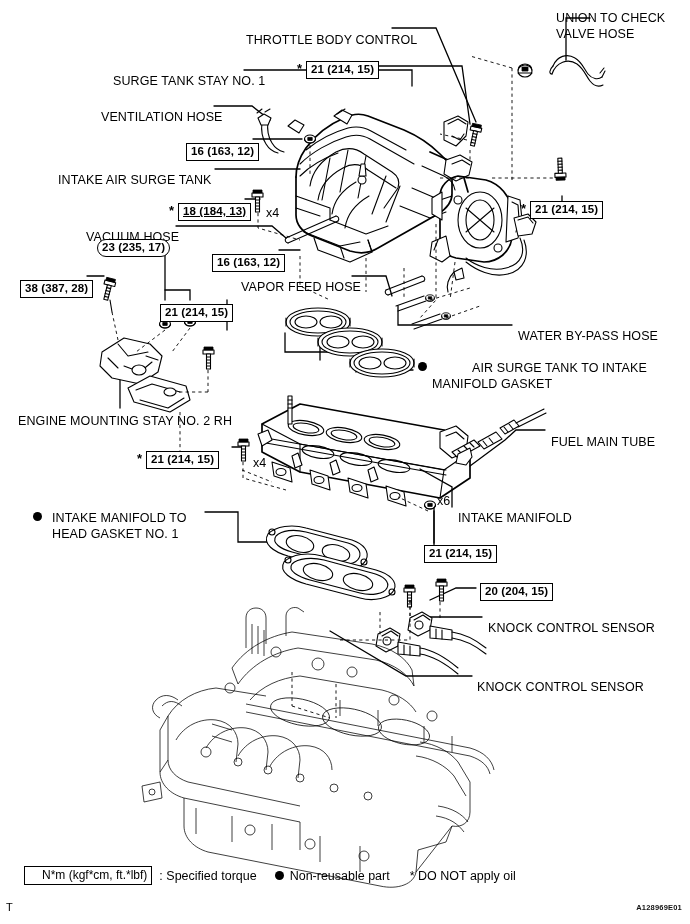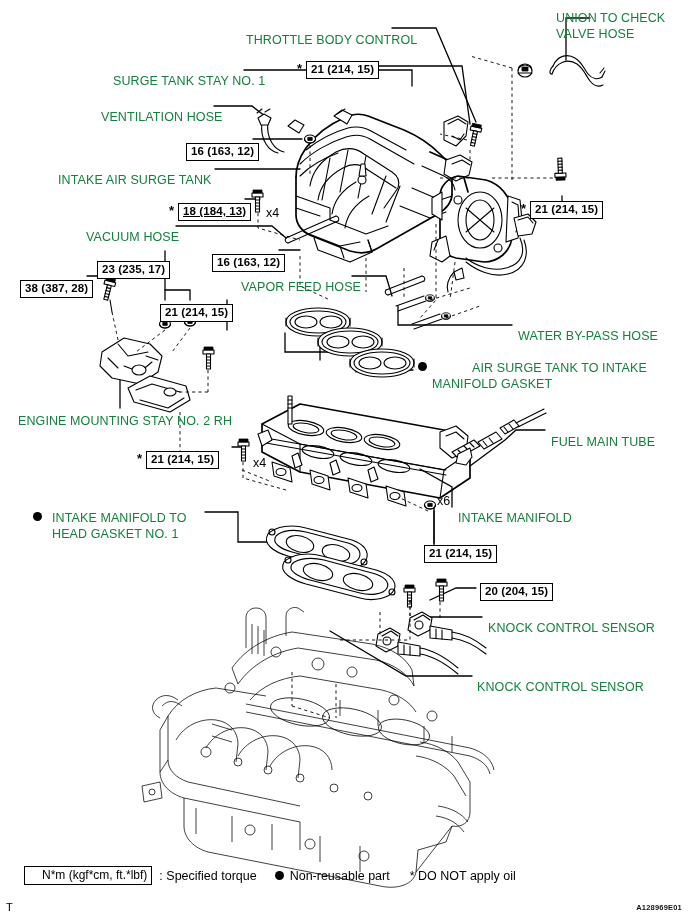--- a/index.html
+++ b/index.html
@@ -26,21 +26,21 @@
     height: 924px;
     pointer-events: none;
   }
   .lbl {
     position: absolute;
     font-family: "Liberation Sans", sans-serif;
     font-size: 12.5px;
     line-height: 15px;
     letter-spacing: 0.1px;
     white-space: pre;
-    color: #15803d;
+    color: #000000;
   }
   .torque {
     position: absolute;
     border: 1.6px solid #000;
     padding: 1px 4px 2px 4px;
     font-family: "Liberation Sans", sans-serif;
     font-size: 11.5px;
     font-weight: bold;
     line-height: 13px;
     white-space: nowrap;
@@ -573,21 +573,21 @@
     </div>
   <div id="torque-layer">
       <div class="ast" style="left: 297px; top: 62px;">*</div>
       <div class="torque" style="left: 306px; top: 61px;">21 (214, 15)</div>
       <div class="torque" style="left: 186px; top: 143px;">16 (163, 12)</div>
       <div class="ast" style="left: 169px; top: 204px;">*</div>
       <div class="torque" style="left: 178px; top: 203px; text-decoration: underline;">18 (184, 13)</div>
       <div class="ast" style="left: 521px; top: 202px;">*</div>
       <div class="torque" style="left: 530px; top: 201px;">21 (214, 15)</div>
       <div class="torque" style="left: 212px; top: 254px;">16 (163, 12)</div>
-      <div class="torque" style="left: 97px; top: 261px;">23 (235, 17)</div>
+      <div class="torque" style="left: 97px; top: 239px; border-radius: 9px;">23 (235, 17)</div>
       <div class="torque" style="left: 20px; top: 280px;">38 (387, 28)</div>
       <div class="torque" style="left: 160px; top: 304px;">21 (214, 15)</div>
       <div class="ast" style="left: 137px; top: 452px;">*</div>
       <div class="torque" style="left: 146px; top: 451px;">21 (214, 15)</div>
       <div class="torque" style="left: 424px; top: 545px;">21 (214, 15)</div>
       <div class="torque" style="left: 480px; top: 583px;">20 (204, 15)</div>
     </div>
   <div id="mult-layer">
       <div class="mult" style="left: 266px; top: 207px;">x4</div>
       <div class="mult" style="left: 253px; top: 457px;">x4</div>

